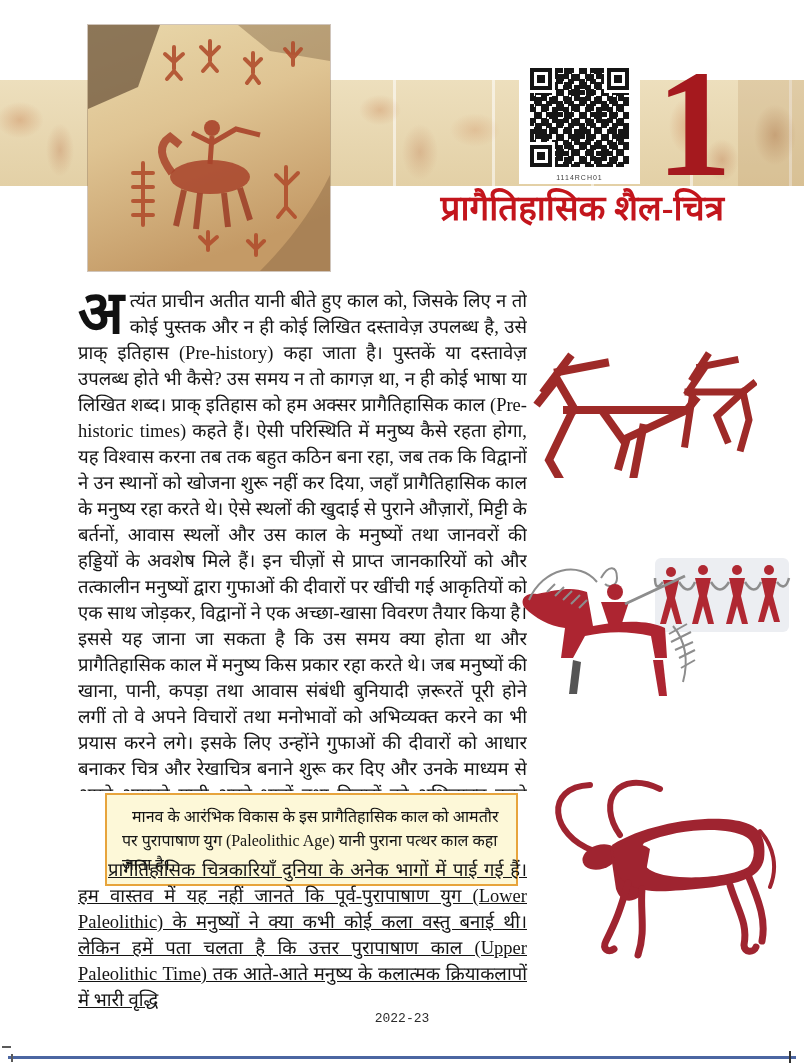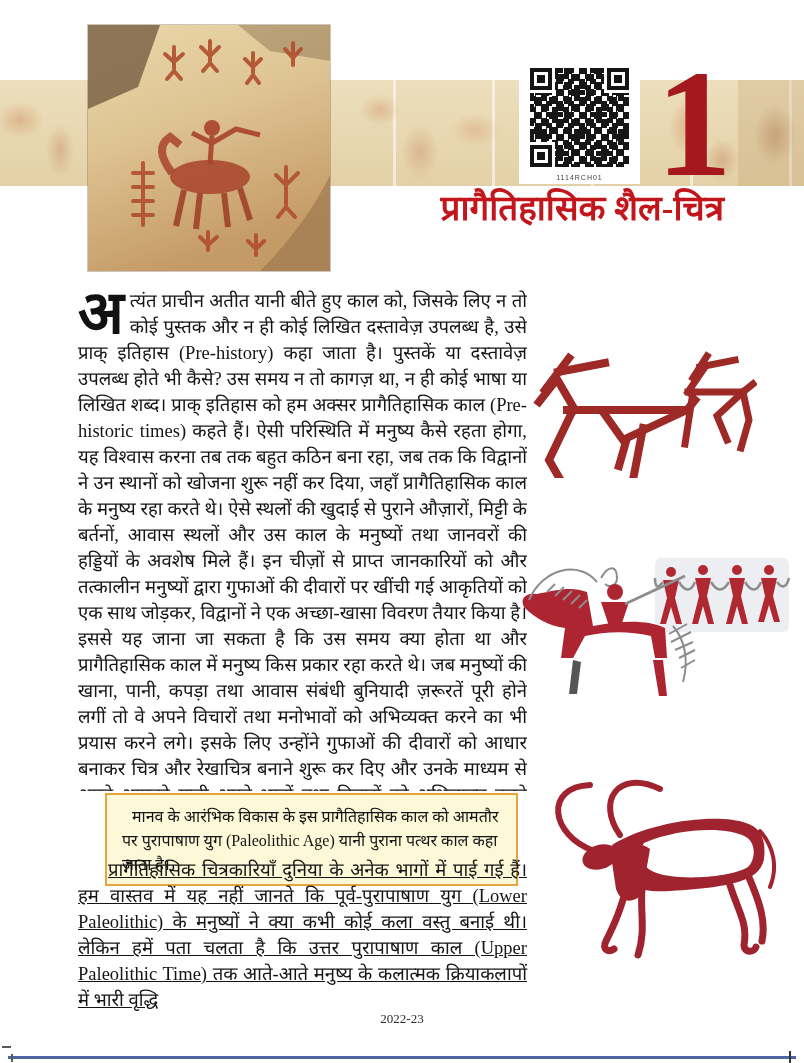--- a/index.html
+++ b/index.html
@@ -57,21 +57,21 @@
       background:#fdf8d8;border:2px solid #e7a43c;padding:10px 15px 7px 15px;}
   .infobox-text{font-size:16px;line-height:24px;text-align:left;text-indent:10px;}
 
   
   .il-deer{position:absolute;left:525px;top:348px;width:232px;height:130px;}
   .il-horse{position:absolute;left:513px;top:556px;width:282px;height:158px;}
   .il-bull{position:absolute;left:520px;top:763px;width:262px;height:200px;}
 
   
   .footer{position:absolute;left:0;top:1011px;width:804px;text-align:center;
-      font-size:13px;color:#2b2b2b;font-family:Liberation Serif, serif;}
+      font-size:13px;color:#2b2b2b;font-family:Liberation Mono, monospace;}
   .bottom-bar{position:absolute;left:8px;top:1056px;width:788px;height:3px;background:#4b66a2;}
   .mark{position:absolute;background:#5a5a5a;}
   .mark-a{left:2px;top:1046px;width:9px;height:2px;}
   .mark-b{left:11px;top:1054px;width:2px;height:8px;}
   .mark-r{left:789px;top:1051px;width:2px;height:12px;background:#333;}
 </style>
 </head>
 <body>
 
 <div class="page">

